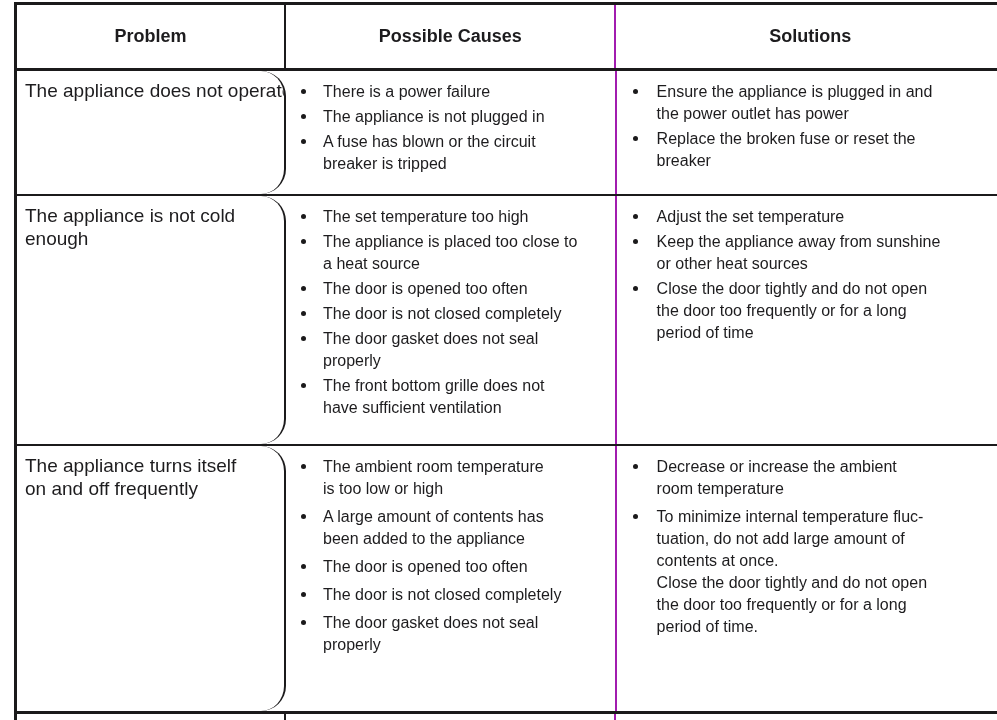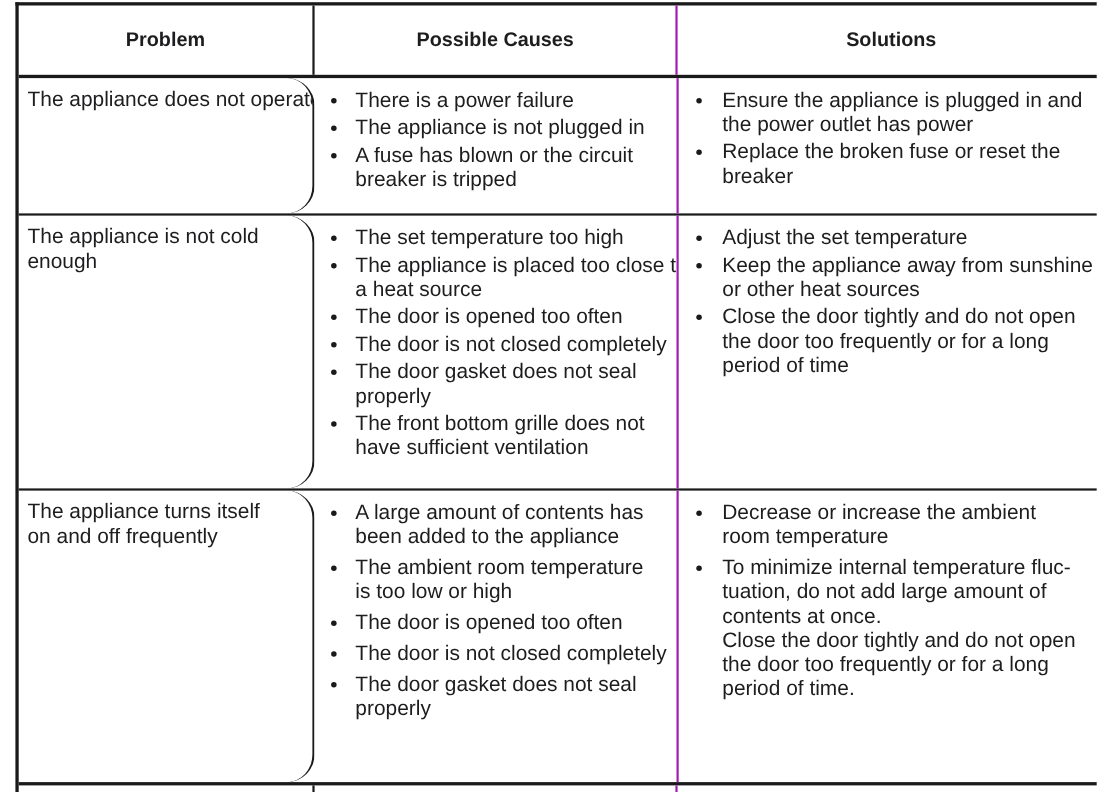--- a/index.html
+++ b/index.html
@@ -40,21 +40,21 @@
   }
   .problem {
     padding: 8px 8px 12px 8px;
     font-size: 19px; line-height: 23px;
     white-space: pre;
     border-radius: 25px;
   }
   ul.bullets {
     list-style: none;
     padding: 10px 4px 0 12px;
-    font-size: 19px; line-height: 22px;
+    font-size: 16px; line-height: 22px;
   }
   .bullets li {
     position: relative;
     padding-left: 25px;
     margin-bottom: 3px;
     white-space: pre;
   }
   .bullets li::before {
     content: "";
     position: absolute;
@@ -125,24 +125,24 @@
 period of time</li>
           </ul>
       </div>
     </div>
 
     <div class="row r3">
       <div class="cell col1 problem">The appliance turns itself
 on and off frequently</div>
       <div class="cell col2">
         <ul class="bullets loose">
+            <li>The ambient room temperature
+is too low or high</li>
             <li>A large amount of contents has
 been added to the appliance</li>
-            <li>The ambient room temperature
-is too low or high</li>
             <li>The door is opened too often</li>
             <li>The door is not closed completely</li>
             <li>The door gasket does not seal
 properly</li>
           </ul>
       </div>
       <div class="cell col3">
         <ul class="bullets loose">
             <li>Decrease or increase the ambient
 room temperature</li>

